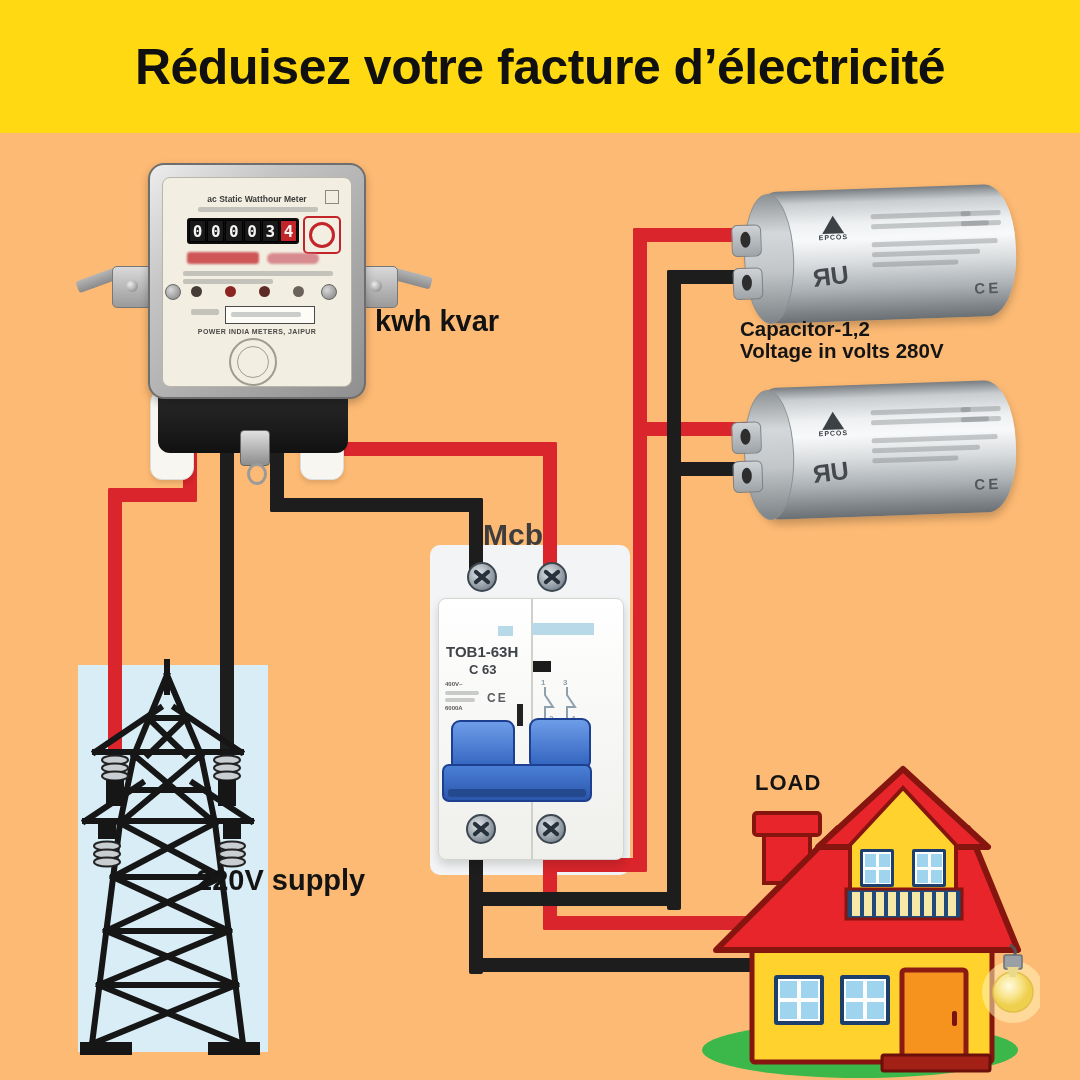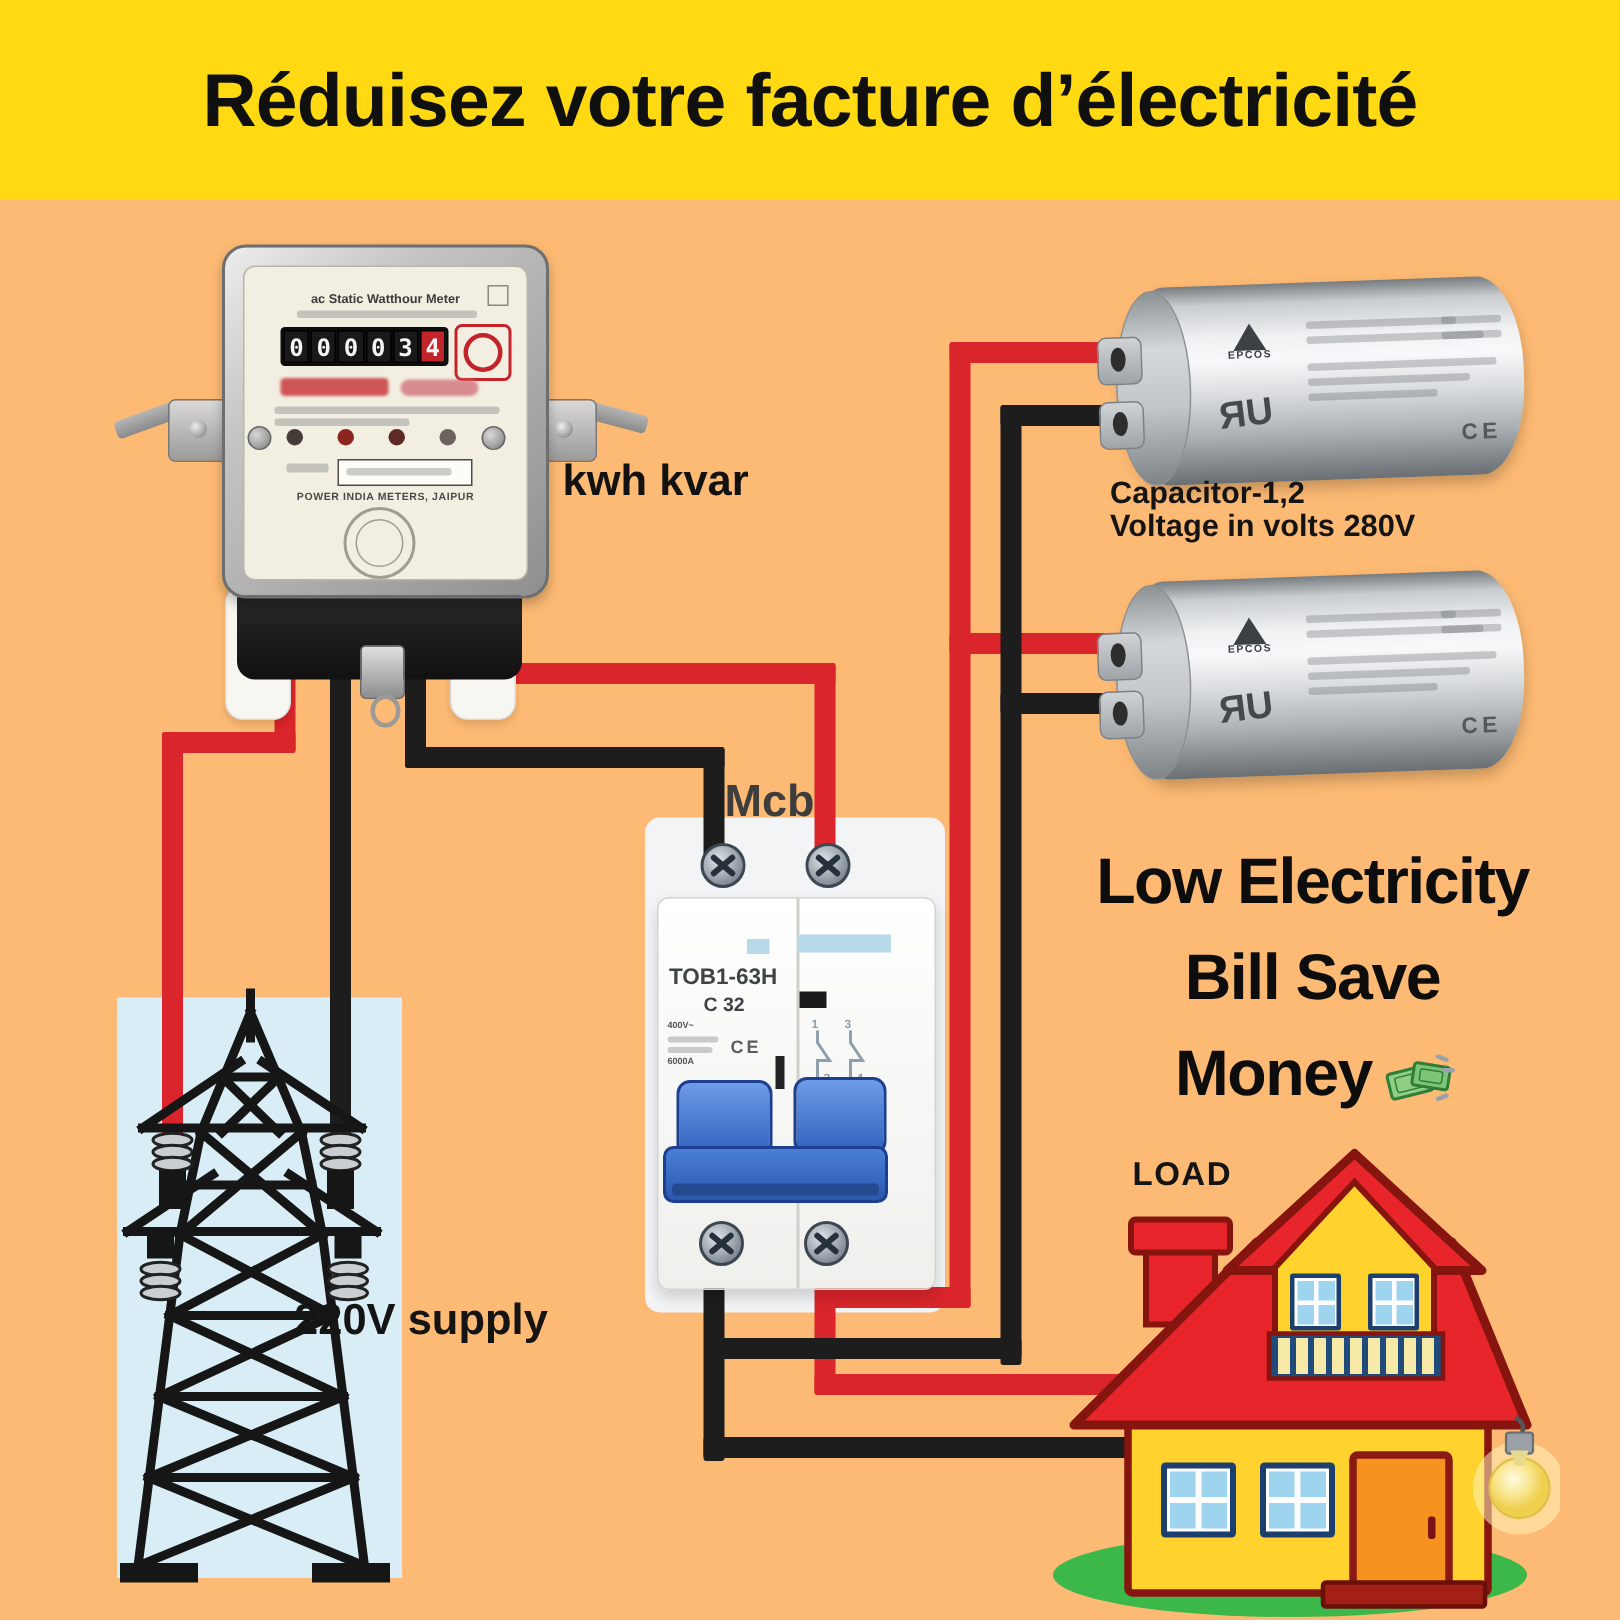--- a/index.html
+++ b/index.html
@@ -254,21 +254,21 @@
   <div class="abs mcb-backdrop"></div>
   <div class="abs mcb-label">Mcb</div>
   <div class="screw" style="left:467px;top:562px"></div>
   <div class="screw" style="left:537px;top:562px"></div>
 
   <div class="abs mcb-body">
     <div class="mcb-divider"></div>
     <div class="mcb-stripe" style="left:59px;top:27px;width:15px;height:10px"></div>
     <div class="mcb-stripe" style="left:93px;top:24px;width:62px;height:12px"></div>
     <div class="mcb-model">TOB1-63H</div>
-    <div class="mcb-rating">C 32</div>
+    <div class="mcb-rating">C 63</div>
     <div class="mcb-tiny">400V~</div>
     <div class="strip" style="left:6px;top:92px;width:34px;height:4px"></div>
     <div class="strip" style="left:6px;top:99px;width:30px;height:4px"></div>
     <div class="mcb-tiny" style="top:106px">6000A</div>
     <div class="mcb-ce">CE</div>
     <div class="mcb-window"></div>
     <svg style="position:absolute;left:100px;top:78px" width="40" height="46" viewBox="0 0 40 46">
       <text x="2" y="8" font-size="8" fill="#8ea0ab" font-weight="bold">1</text>
       <text x="24" y="8" font-size="8" fill="#8ea0ab" font-weight="bold">3</text>
       <polyline points="6,10 6,18 14,30 6,30 6,42" fill="none" stroke="#8ea0ab" stroke-width="2"></polyline>
@@ -278,27 +278,20 @@
     </svg>
   </div>
 
   <div class="abs toggle" style="left:451px;top:720px"></div>
   <div class="abs toggle" style="left:529px;top:718px;width:62px"></div>
   <div class="toggle-gap abs"></div>
   <div class="abs tiebar"></div>
   <div class="screw" style="left:466px;top:814px"></div>
   <div class="screw" style="left:536px;top:814px"></div>
 
-  <div class="abs slogan">
-    <div>Low Electricity</div>
-    <div>Bill Save</div>
-    <div>
-      <span>Money</span><span class="money-icon"><span class="bill bill1"></span><span class="bill bill2"></span><span class="wingdash" style="left:34px;top:0;transform:rotate(20deg)"></span><span class="wingdash" style="left:38px;top:8px"></span><span class="wingdash" style="left:34px;top:26px;transform:rotate(-20deg)"></span></span>
-    </div>
-  </div>
 
   <div class="abs load-label">LOAD</div>
 
   <svg class="abs" style="left:60px;top:640px;z-index:4" width="320" height="440" viewBox="0 0 320 440">
     <g stroke="#161616" stroke-width="6" fill="none" stroke-linecap="square">
       <path d="M107,22 V52"></path>
       <path d="M107,35 L74,115 M107,35 L141,115"></path>
       <path d="M88,78 H126 M88,78 L126,115 M126,78 L88,115"></path>
       <path d="M35,112 H181 M35,112 L100,68 M181,112 L115,68"></path>
       <path d="M74,115 L60,183 M141,115 L155,183 M74,115 L155,183 M141,115 L60,183 M66,150 H148"></path>

